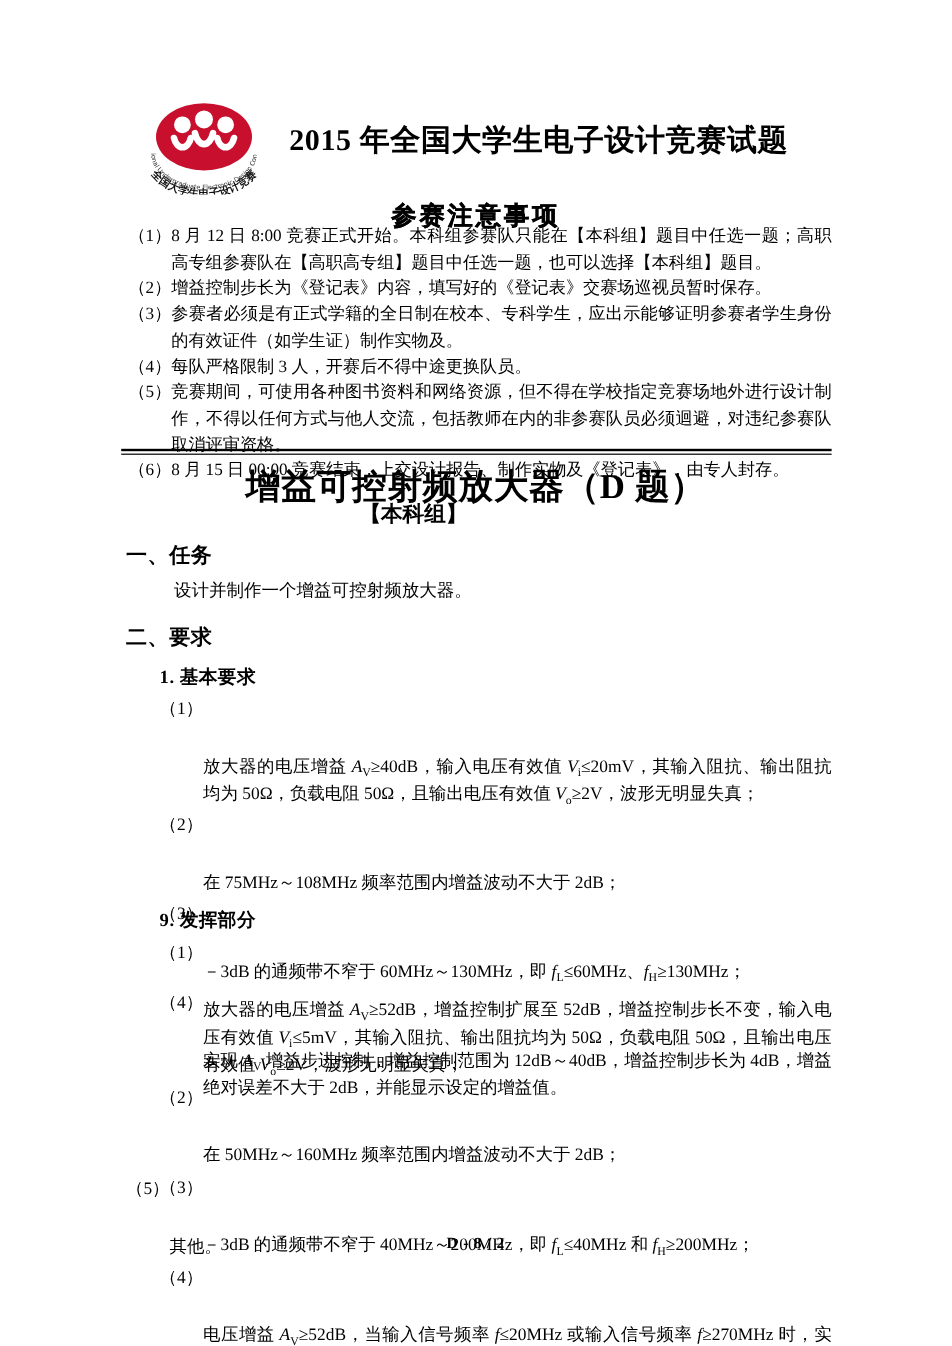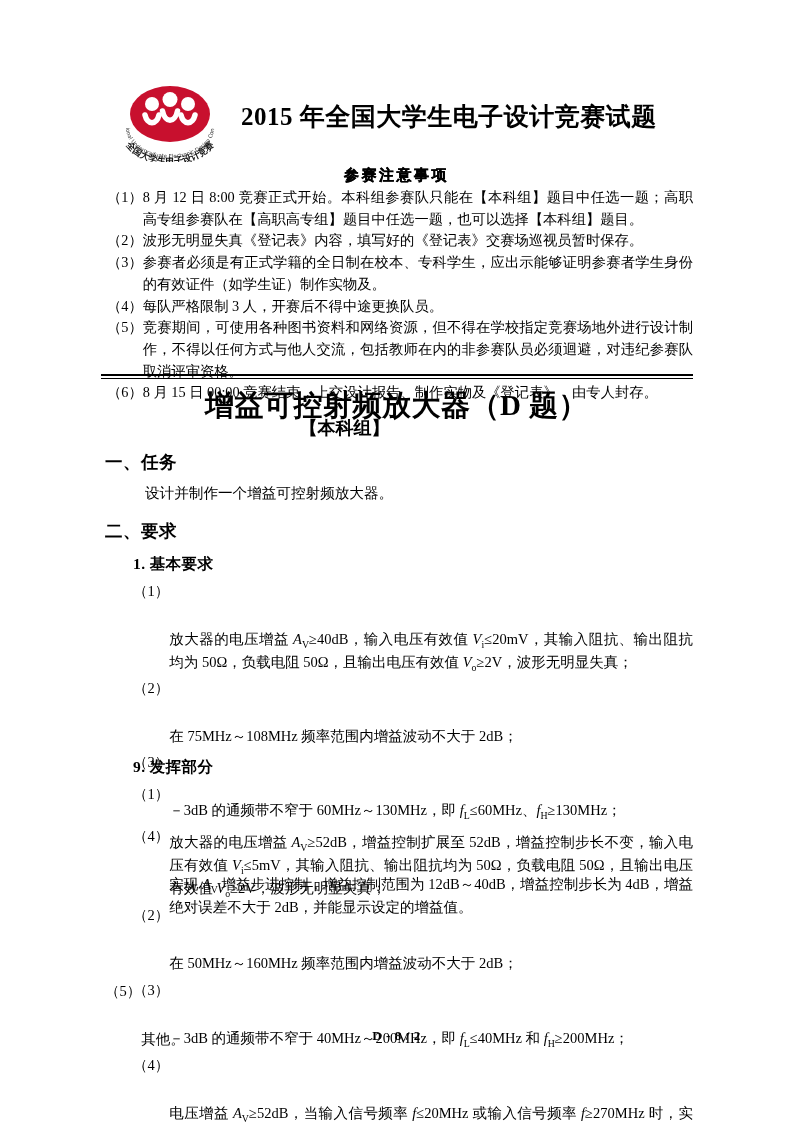--- a/index.html
+++ b/index.html
@@ -51,21 +51,21 @@
     font-family: "Liberation Serif", "DejaVu Serif", serif;
   }
 
   
   .notice-heading {
     position: absolute;
     left: 0;
     top: 166px;
     width: 793px;
     text-align: center;
-    font-size: 15px;
+    font-size: 21px;
     font-weight: 700;
     letter-spacing: 2.5px;
     font-family: "DejaVu Sans", sans-serif;
     -webkit-text-stroke: 0.35px #000;
   }
 
   .notices {
     position: absolute;
     left: 101px;
     top: 187px;
@@ -224,21 +224,21 @@
 
   <div class="notice-heading">参赛注意事项</div>
 
   <div class="notices">
     <div class="notice-item">
       <span class="num">（1）</span>
       <span class="txt">8 月 12 日 8:00 竞赛正式开始。本科组参赛队只能在【本科组】题目中任选一题；高职高专组参赛队在【高职高专组】题目中任选一题，也可以选择【本科组】题目。</span>
     </div>
     <div class="notice-item">
       <span class="num">（2）</span>
-      <span class="txt">波形无明显失真《登记表》内容，填写好的《登记表》交赛场巡视员暂时保存。</span>
+      <span class="txt">增益控制步长为《登记表》内容，填写好的《登记表》交赛场巡视员暂时保存。</span>
     </div>
     <div class="notice-item">
       <span class="num">（3）</span>
       <span class="txt">参赛者必须是有正式学籍的全日制在校本、专科学生，应出示能够证明参赛者学生身份的有效证件（如学生证）制作实物及。</span>
     </div>
     <div class="notice-item">
       <span class="num">（4）</span>
       <span class="txt">每队严格限制 3 人，开赛后不得中途更换队员。</span>
     </div>
     <div class="notice-item">

